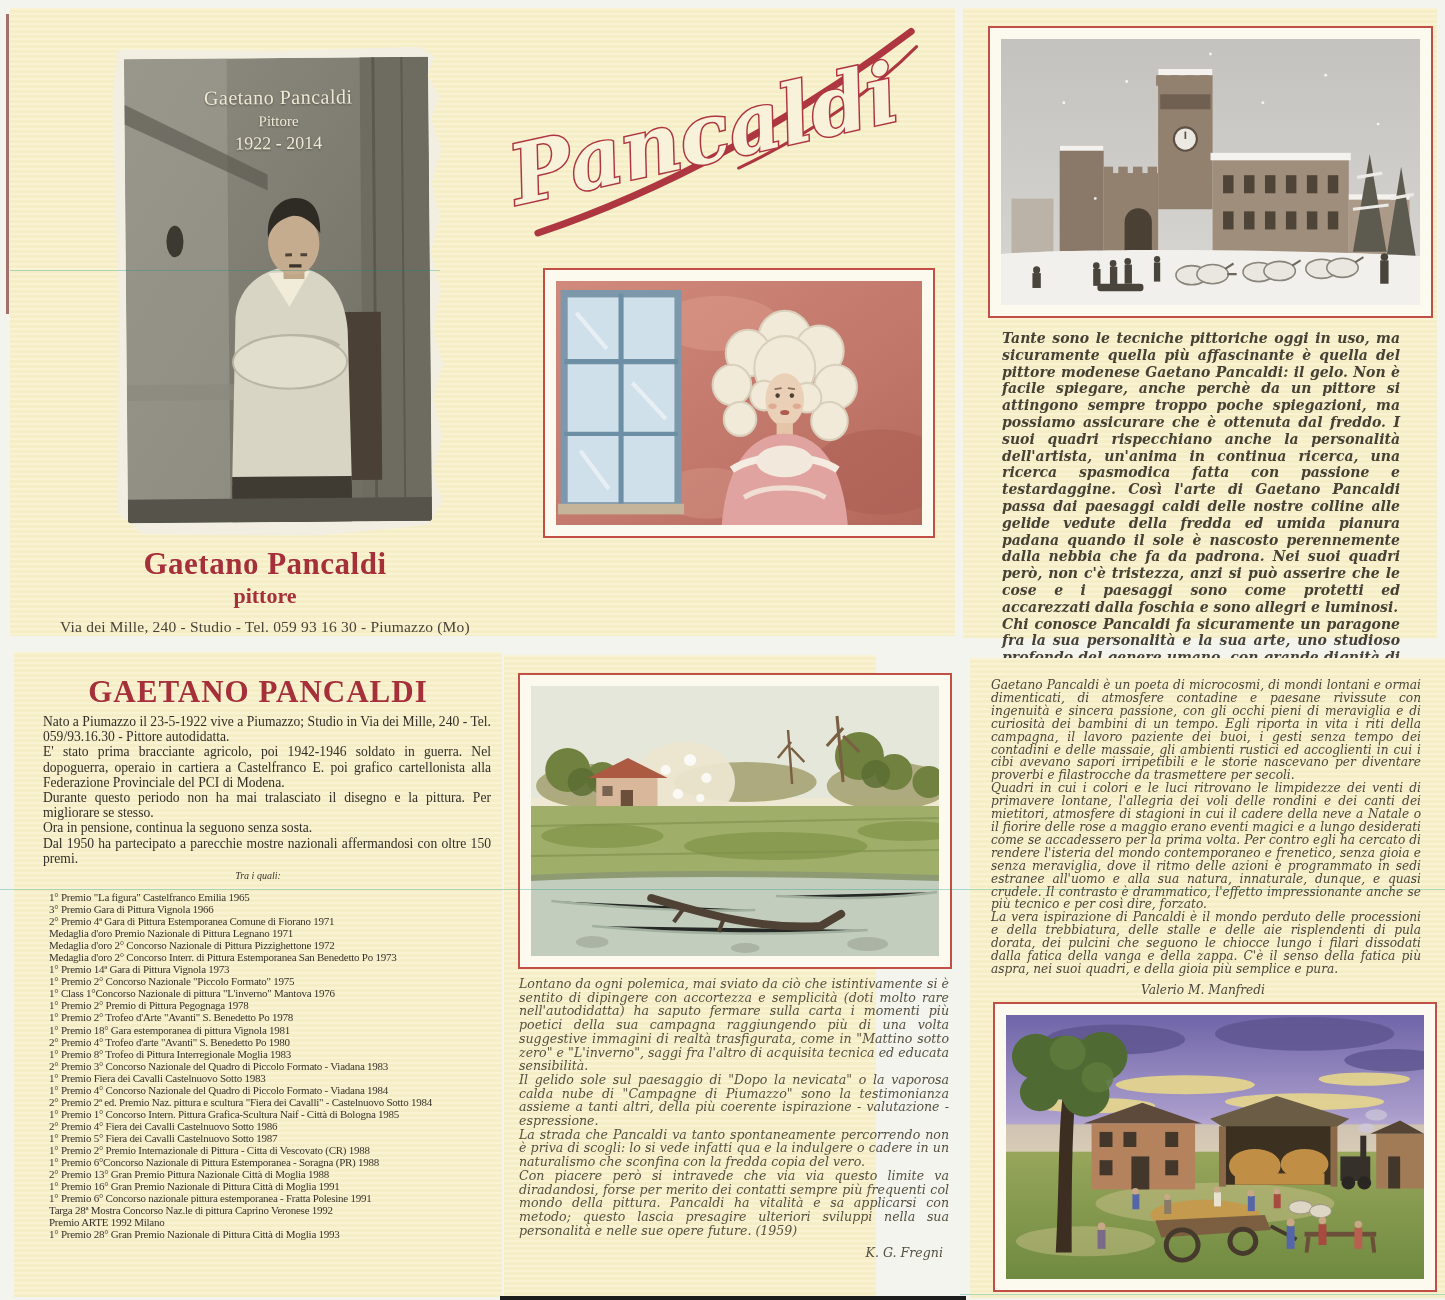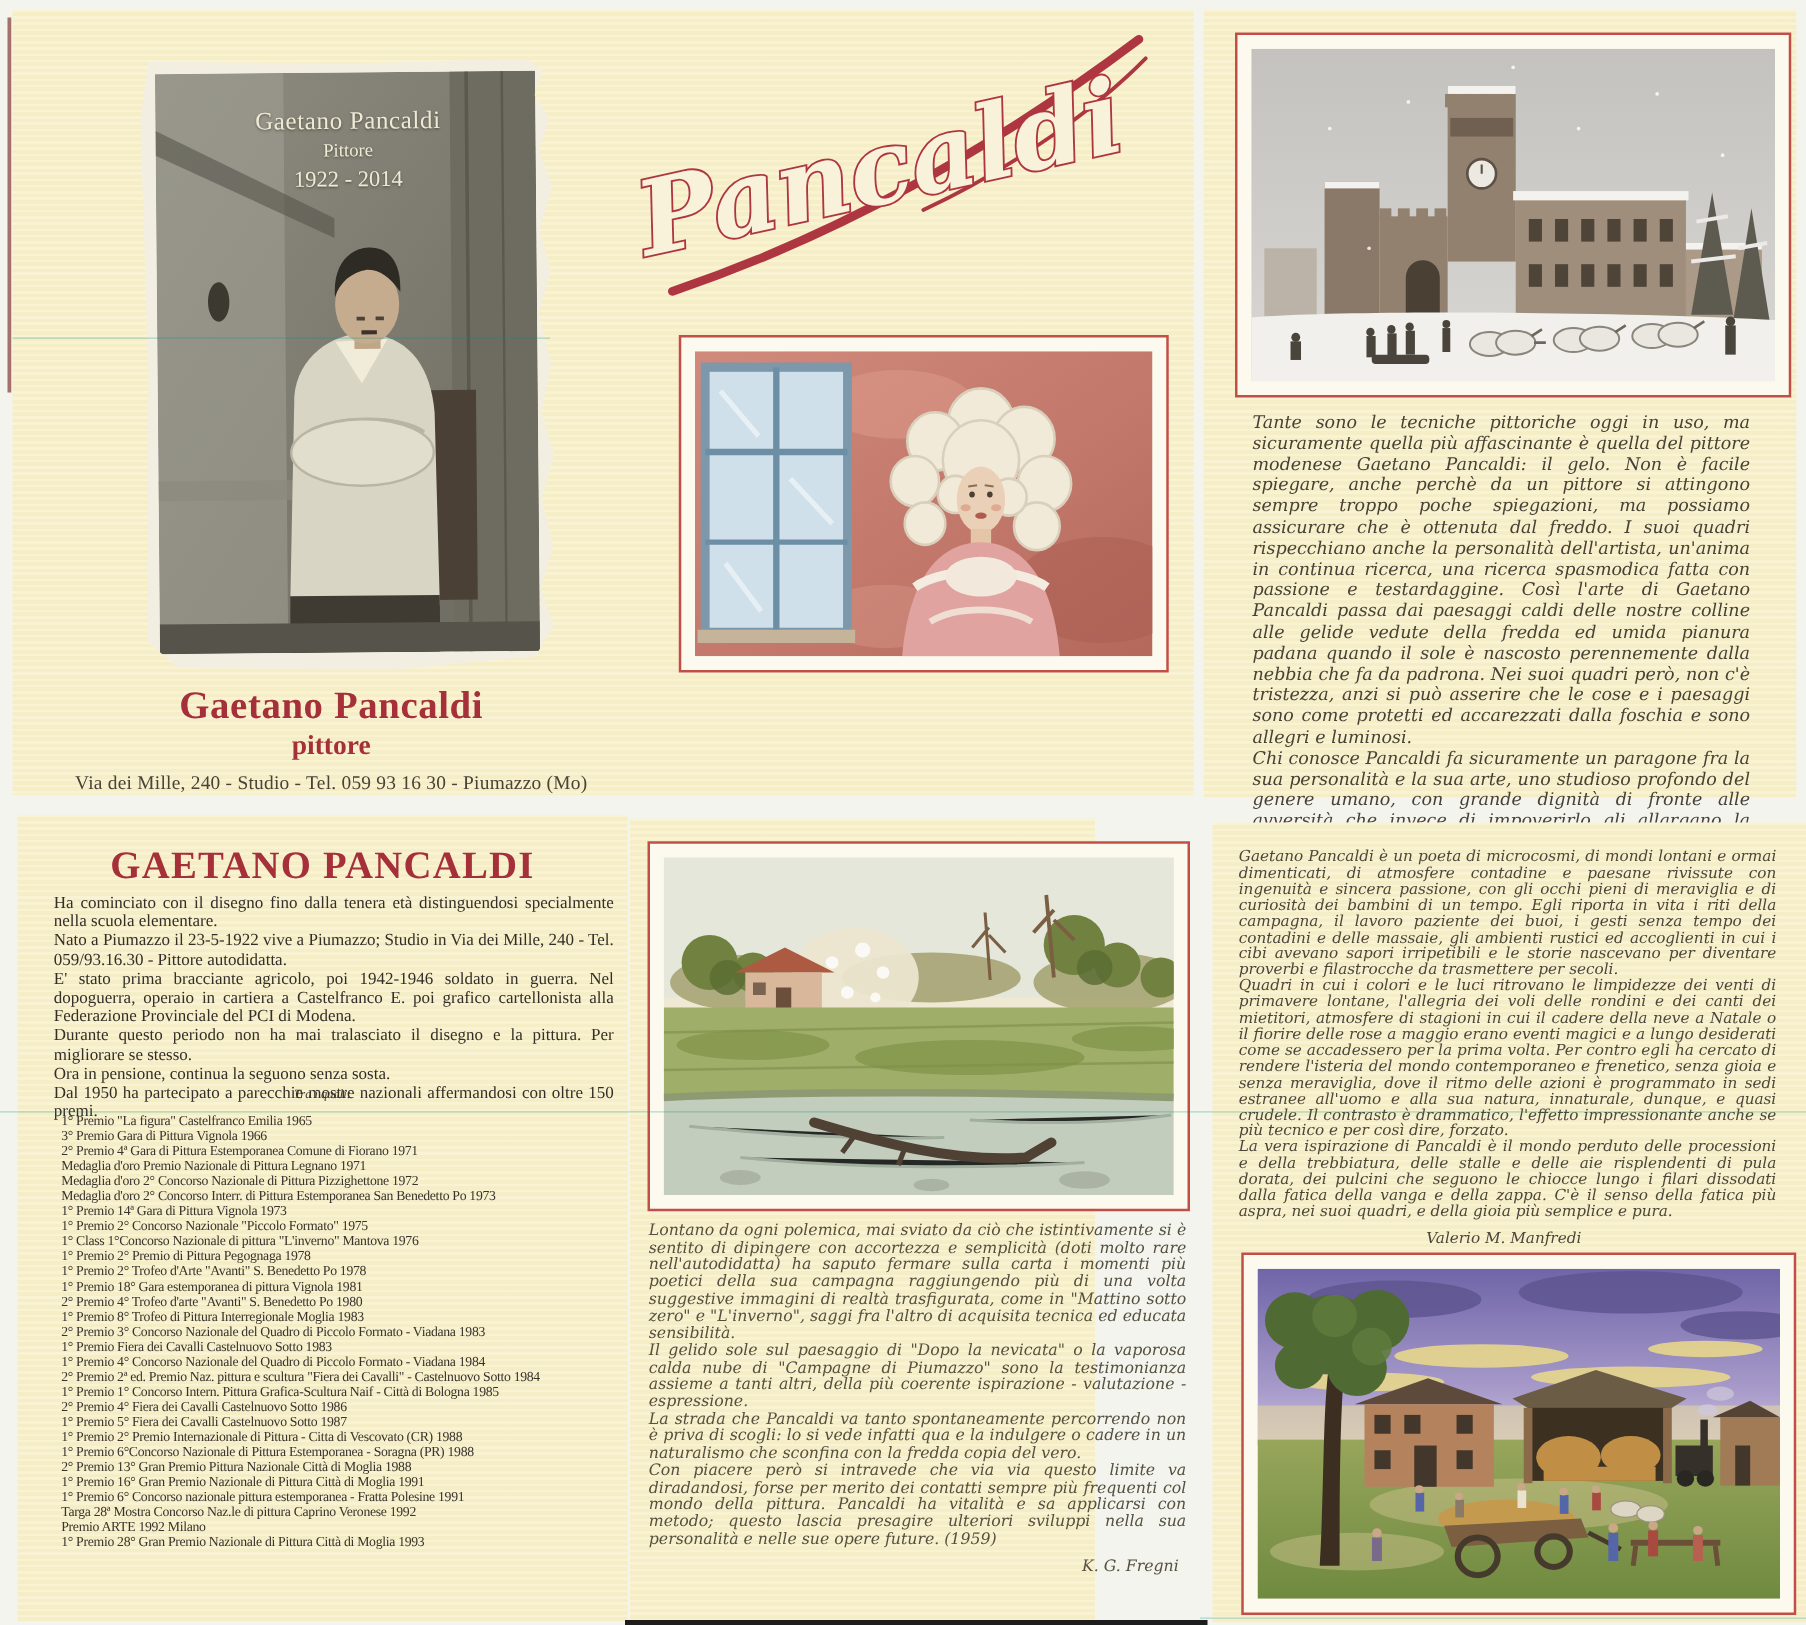--- a/index.html
+++ b/index.html
@@ -41,21 +41,21 @@
   .front-role { font-size:22px; font-weight:bold; color:#a5303a; margin-top:1px; }
   .front-address { font-size:15.5px; color:#4a4236; margin-top:9px; letter-spacing:.2px; }
   .signature-wrap {
     position:absolute; left:496px; top:64px; width:446px; height:172px;
     transform:rotate(-12.5deg); transform-origin:18% 80%;
   }
   .signature-wrap svg { width:100%; height:100%; display:block; overflow:visible; }
   
   .essay { position:absolute; font-family:"DejaVu Serif",serif; font-style:italic; text-align:justify; }
   .essay .author { text-align:right; font-style:italic; margin-top:9px; padding-right:6px; }
-  .essay-guiglia { left:39px; top:322px; width:398px; font-size:14px; line-height:16.8px; color:#474135; }
+  .essay-guiglia { left:39px; top:322px; width:398px; font-size:14px; line-height:16.8px; color:#474135;font-weight:bold; }
   .essay-fregni  { left:15px; top:322px; width:430px; font-size:12.6px; line-height:13.7px; color:#55503f; }
   .essay-manfredi{ left:21px; top:21px;  width:430px; font-size:12.2px; line-height:12.9px; color:#4c463a; }
   
   .bio-heading { position:absolute; left:0; top:22px; width:100%; text-align:center;
     font-size:31px; font-weight:bold; color:#a5303a; letter-spacing:1px; }
   .bio-text { position:absolute; left:29px; top:62px; width:448px;
     font-size:13.6px; line-height:15.2px; color:#332e28; text-align:justify; }
   .awards-intro { position:absolute; left:0; top:218px; width:100%; text-align:center;
     font-style:italic; font-size:10px; color:#3a342c; }
   .awards-list { position:absolute; left:35px; top:239px; width:456px;
@@ -281,21 +281,20 @@
           <p>Tante sono le tecniche pittoriche oggi in uso, ma sicuramente quella più affascinante è quella del pittore modenese Gaetano Pancaldi: il gelo. Non è facile spiegare, anche perchè da un pittore si attingono sempre troppo poche spiegazioni, ma possiamo assicurare che è ottenuta dal freddo. I suoi quadri rispecchiano anche la personalità dell'artista, un'anima in continua ricerca, una ricerca spasmodica fatta con passione e testardaggine. Così l'arte di Gaetano Pancaldi passa dai paesaggi caldi delle nostre colline alle gelide vedute della fredda ed umida pianura padana quando il sole è nascosto perennemente dalla nebbia che fa da padrona. Nei suoi quadri però, non c'è tristezza, anzi si può asserire che le cose e i paesaggi sono come protetti ed accarezzati dalla foschia e sono allegri e luminosi.</p>
           <p>Chi conosce Pancaldi fa sicuramente un paragone fra la sua personalità e la sua arte, uno studioso profondo del genere umano, con grande dignità di fronte alle avversità che invece di impoverirlo gli allargano la fantasia.</p>
         </div>
       <div class="author">Arrigo Guiglia</div>
     </div>
   </div>
 
   <div class="panel" style="left:14px; top:652px; width:488px; height:645px;">
     <div class="bio-heading">GAETANO PANCALDI</div>
     <div class="bio-text">
-        <p>Ha cominciato con il disegno fino dalla tenera età distinguendosi specialmente nella scuola elementare.</p>
         <p>Nato a Piumazzo il 23-5-1922 vive a Piumazzo; Studio in Via dei Mille, 240 - Tel. 059/93.16.30 - Pittore autodidatta.</p>
         <p>E' stato prima bracciante agricolo, poi 1942-1946 soldato in guerra. Nel dopoguerra, operaio in cartiera a Castelfranco E. poi grafico cartellonista alla Federazione Provinciale del PCI di Modena.</p>
         <p>Durante questo periodo non ha mai tralasciato il disegno e la pittura. Per migliorare se stesso.</p>
         <p>Ora in pensione, continua la seguono senza sosta.</p>
         <p>Dal 1950 ha partecipato a parecchie mostre nazionali affermandosi con oltre 150 premi.</p>
       </div>
     <div class="awards-intro">Tra i quali:</div>
     <div class="awards-list">
         <div>1° Premio "La figura" Castelfranco Emilia 1965</div>
         <div>3° Premio Gara di Pittura Vignola 1966</div>

